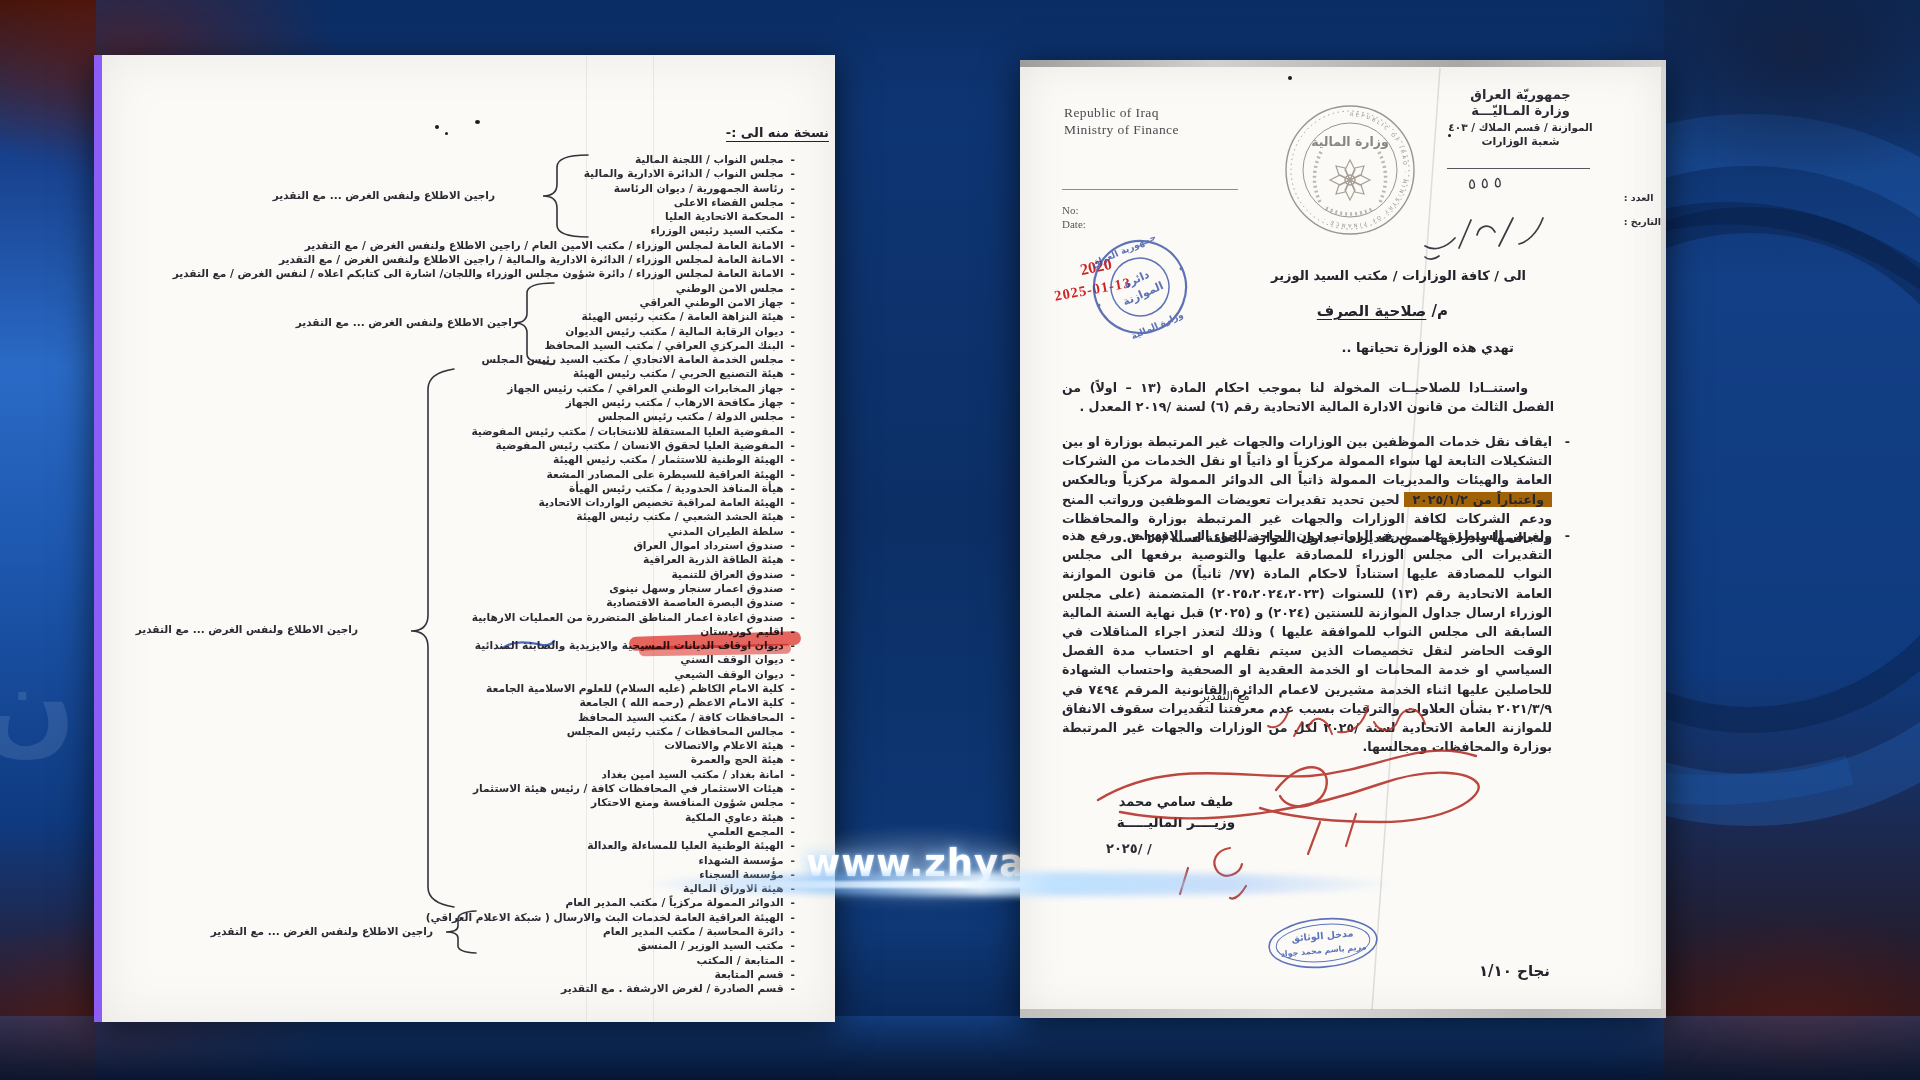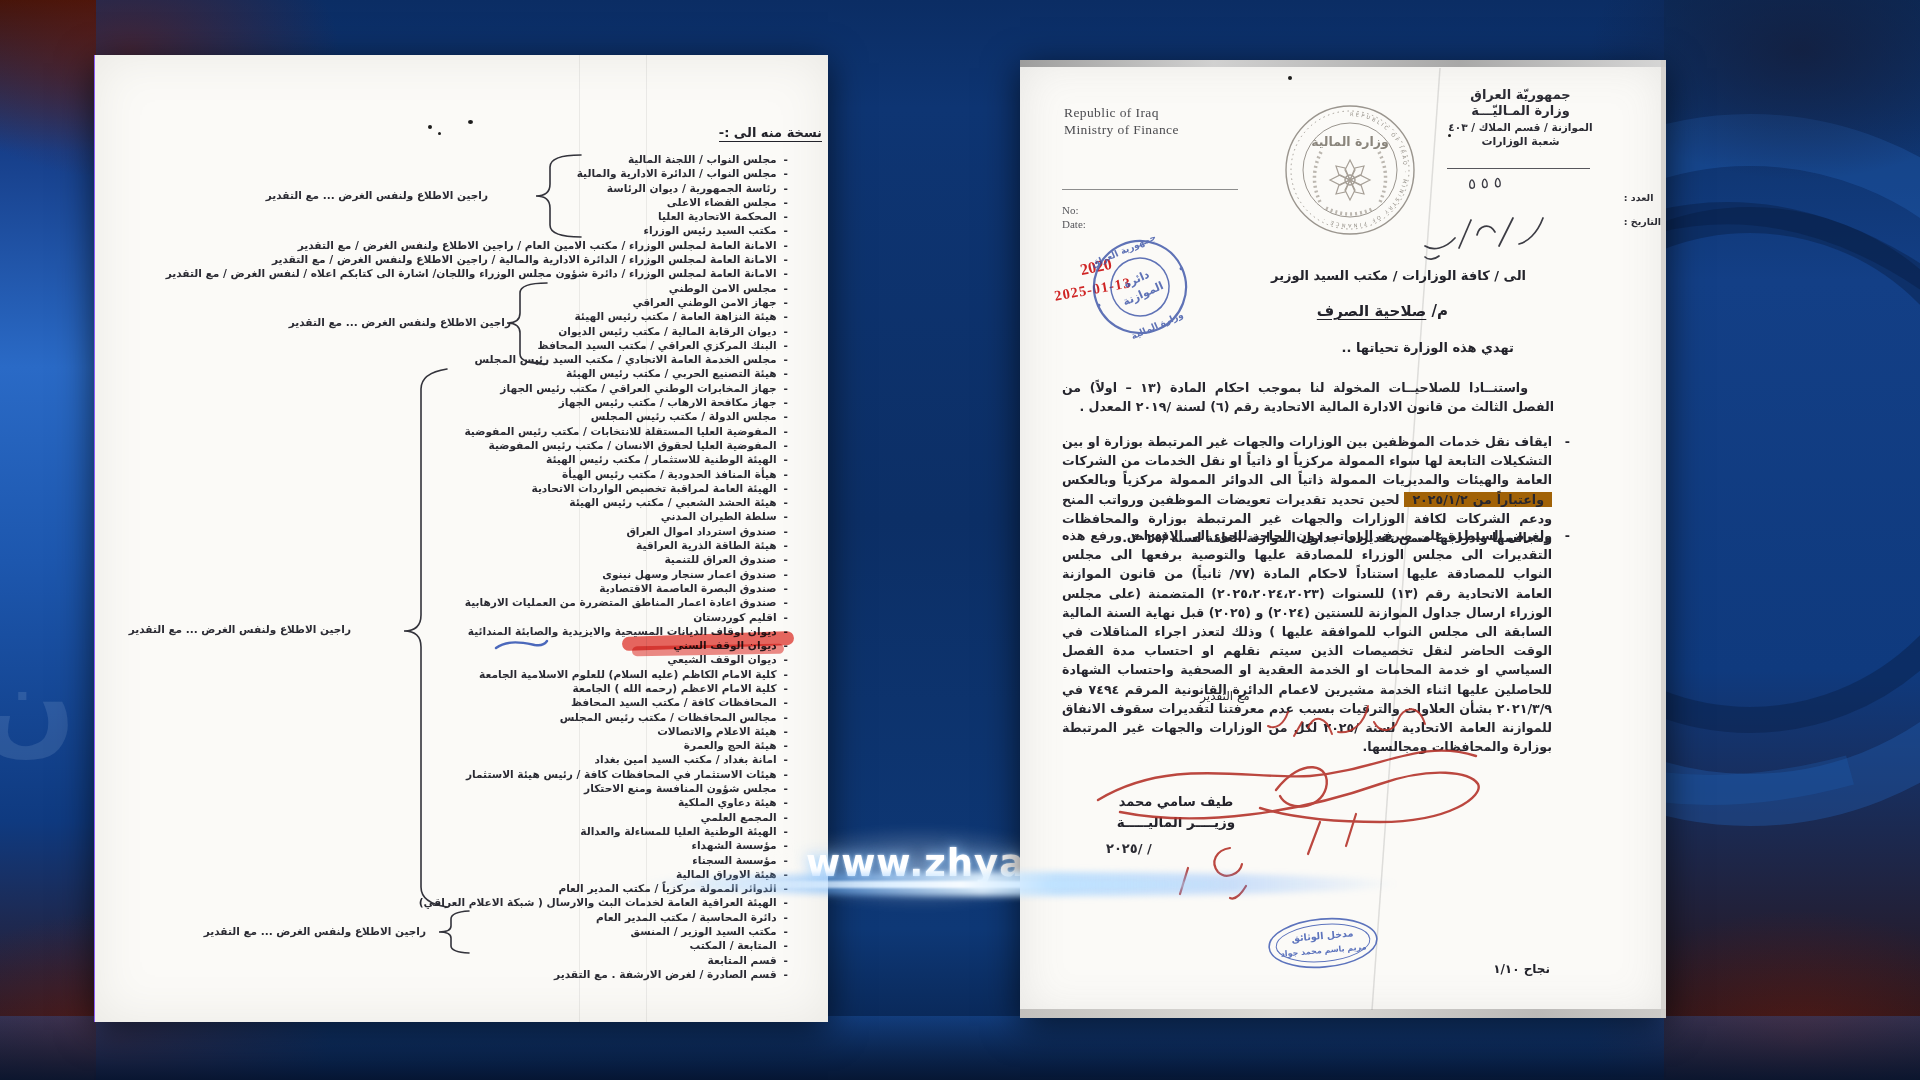--- a/index.html
+++ b/index.html
@@ -24,21 +24,21 @@
   .wm-text{position:absolute;left:806px;top:842px;z-index:2;font-size:37px;font-weight:700;color:#ffffff;
     letter-spacing:1px;text-shadow:0 0 14px rgba(140,200,255,.9),0 0 3px rgba(255,255,255,.8);}
   .streak{position:absolute;left:640px;top:872px;width:760px;height:24px;z-index:5;border-radius:50%;
     background:linear-gradient(90deg,rgba(80,150,255,0) 0%,rgba(110,180,255,.5) 25%,rgba(225,242,255,.95) 45%,rgba(170,215,255,.75) 55%,rgba(90,160,255,.3) 78%,rgba(80,150,255,0) 100%);
     filter:blur(3px);pointer-events:none;}
   .streak-core{position:absolute;left:680px;top:881px;width:560px;height:7px;z-index:5;
     background:linear-gradient(90deg,transparent,#dff0ff 38%,#f6fbff 50%,#bfe2ff 66%,transparent);
     filter:blur(1px);pointer-events:none;}
   
   .page{position:absolute;background:#fbfaf7;box-shadow:0 8px 34px rgba(0,0,0,.65);}
-  .left-page{left:94px;top:55px;width:733px;height:967px;z-index:1;border-left:1px solid #8b5cf6;
+  .left-page{left:94px;top:55px;width:733px;height:967px;z-index:1;border-left:8px solid #8b5cf6;
     box-shadow:0 8px 34px rgba(0,0,0,.65), inset 0 0 50px rgba(130,125,115,.14);}
   .right-page{left:1020px;top:60px;width:646px;height:958px;z-index:3;
     box-shadow:0 8px 34px rgba(0,0,0,.65), inset 0 0 46px rgba(120,120,120,.16);}
   .scan-top{position:absolute;left:0;right:0;top:0;height:7px;opacity:.85;
     background:linear-gradient(90deg,#8f8f8f,#cbcbcb 30%,#9b9b9b 68%,#d2d2d2);}
   .scan-bottom{position:absolute;left:0;right:0;bottom:0;height:9px;opacity:.8;
     background:linear-gradient(90deg,#b7b5b2,#d8d6d2 40%,#aeacaa 80%,#c4c2bf);}
   .scan-right{position:absolute;right:0;top:0;bottom:0;width:5px;background:#cfcdc9;opacity:.8;}
   .crease{position:absolute;top:0;bottom:0;width:1px;background:rgba(90,90,90,.10);}
   .rtl{direction:rtl;font-family:"DejaVu Sans",sans-serif;}
@@ -81,21 +81,21 @@
   .p-intro{position:absolute;top:318px;text-indent:26px;}
   .bullet{position:absolute;padding-right:2px;}
   .bullet::before{content:"-";position:absolute;right:-16px;top:0;font-weight:700;}
   .b1{top:372px;}
   .b2{top:466px;}
   .hl-yellow{background:#a16207;padding:0 8px;}
   .closing{position:absolute;left:150px;top:629px;width:110px;text-align:center;font-size:12px;font-weight:400;color:#26262e;direction:rtl;}
   .sig-name{position:absolute;left:86px;top:734px;width:140px;text-align:center;font-size:13px;font-weight:700;color:#23232b;direction:rtl;}
   .sig-title{position:absolute;left:76px;top:754px;width:160px;text-align:center;font-size:13.5px;font-weight:700;color:#23232b;direction:rtl;}
   .sig-date{position:absolute;left:86px;top:781px;width:130px;font-size:13px;font-weight:700;color:#2b2b33;direction:ltr;text-align:left;}
-  .page-ref{position:absolute;right:116px;top:902px;font-size:12px;font-weight:700;color:#23232b;direction:rtl;}
+  .page-ref{position:absolute;right:116px;top:902px;font-size:15px;font-weight:700;color:#23232b;direction:rtl;}
   .abs-svg{position:absolute;pointer-events:none;}
 </style>
 </head>
 <body>
 
 <div class="stage">
 
   <div class="bg-base"></div>
   <div class="bg-left"></div>
   <div class="bg-right"></div>
@@ -144,20 +144,21 @@
         <div class="row"><span class="dash">-</span><span class="txt">ديوان الرقابة المالية / مكتب رئيس الديوان</span></div>
         <div class="row"><span class="dash">-</span><span class="txt">البنك المركزي العراقي / مكتب السيد المحافظ</span></div>
         <div class="row"><span class="dash">-</span><span class="txt">مجلس الخدمة العامة الاتحادي / مكتب السيد رئيس المجلس</span></div>
         <div class="row"><span class="dash">-</span><span class="txt">هيئة التصنيع الحربي / مكتب رئيس الهيئة</span></div>
         <div class="row"><span class="dash">-</span><span class="txt">جهاز المخابرات الوطني العراقي / مكتب رئيس الجهاز</span></div>
         <div class="row"><span class="dash">-</span><span class="txt">جهاز مكافحة الارهاب / مكتب رئيس الجهاز</span></div>
         <div class="row"><span class="dash">-</span><span class="txt">مجلس الدولة / مكتب رئيس المجلس</span></div>
         <div class="row"><span class="dash">-</span><span class="txt">المفوضية العليا المستقلة للانتخابات / مكتب رئيس المفوضية</span></div>
         <div class="row"><span class="dash">-</span><span class="txt">المفوضية العليا لحقوق الانسان / مكتب رئيس المفوضية</span></div>
         <div class="row"><span class="dash">-</span><span class="txt">الهيئة الوطنية للاستثمار / مكتب رئيس الهيئة</span></div>
+        <div class="row"><span class="dash">-</span><span class="txt">الهيئة العراقية للسيطرة على المصادر المشعة</span></div>
         <div class="row"><span class="dash">-</span><span class="txt">هيأة المنافذ الحدودية / مكتب رئيس الهيأة</span></div>
         <div class="row"><span class="dash">-</span><span class="txt">الهيئة العامة لمراقبة تخصيص الواردات الاتحادية</span></div>
         <div class="row"><span class="dash">-</span><span class="txt">هيئة الحشد الشعبي / مكتب رئيس الهيئة</span></div>
         <div class="row"><span class="dash">-</span><span class="txt">سلطة الطيران المدني</span></div>
         <div class="row"><span class="dash">-</span><span class="txt">صندوق استرداد اموال العراق</span></div>
         <div class="row"><span class="dash">-</span><span class="txt">هيئة الطاقة الذرية العراقية</span></div>
         <div class="row"><span class="dash">-</span><span class="txt">صندوق العراق للتنمية</span></div>
         <div class="row"><span class="dash">-</span><span class="txt">صندوق اعمار سنجار وسهل نينوى</span></div>
         <div class="row"><span class="dash">-</span><span class="txt">صندوق البصرة العاصمة الاقتصادية</span></div>
         <div class="row"><span class="dash">-</span><span class="txt">صندوق اعادة اعمار المناطق المتضررة من العمليات الارهابية</span></div>

